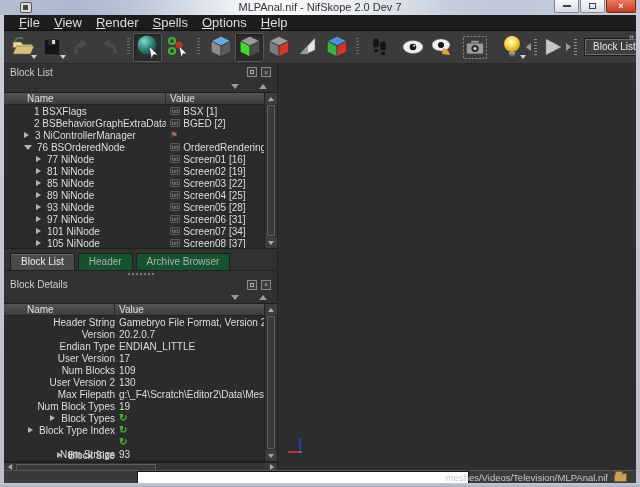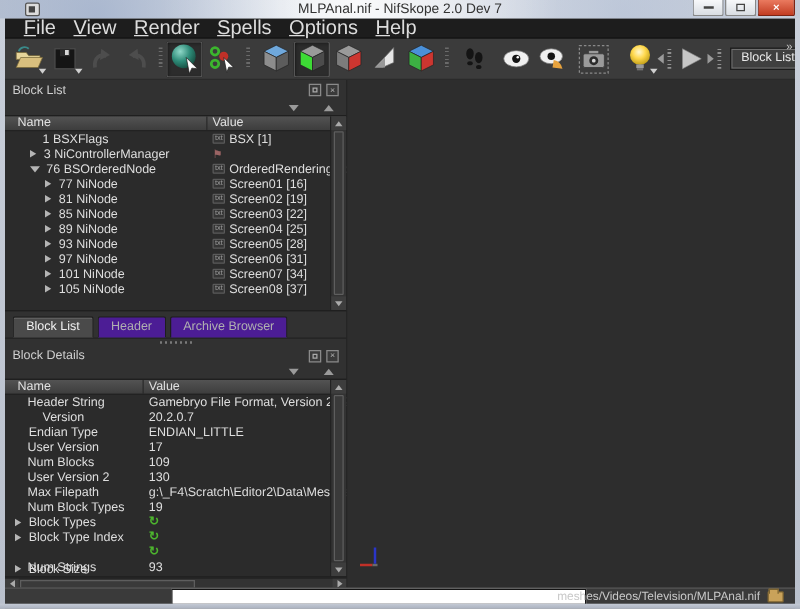--- a/index.html
+++ b/index.html
@@ -14,21 +14,21 @@
   .app-icon{position:absolute;left:20px;top:2px;width:12px;height:11px;background:#dcdcdc;border:1px solid #555;border-radius:2px;}
   .app-icon::after{content:"";position:absolute;left:2px;top:2px;width:5px;height:5px;background:#444;}
   .win-title{position:absolute;left:0;right:0;top:1px;text-align:center;font-size:11px;color:#333;}
   .win-controls{position:absolute;right:4px;top:0;display:flex;}
   .winbtn{width:25px;height:13px;border:1px solid #888;border-top:none;display:flex;align-items:center;justify-content:center;background:linear-gradient(#f7f8fa,#d9dde3);font-size:9px;color:#333;border-radius:0 0 2px 2px;margin-left:1px;}
   .winbtn .bar{width:8px;height:2px;background:#444;}
   .winbtn .box{width:7px;height:6px;border:1px solid #444;}
   .winbtn.close{background:linear-gradient(#ea7a5f,#c23c22);border-color:#7d2414;color:#fff;font-weight:bold;width:30px;}
   
   .menubar{height:16px;background:#1d1d1d;display:flex;align-items:center;padding-left:8px;border-bottom:1px solid #111;}
-  .menu-item{display:inline-block;color:#ddd;font-size:16px;padding:0 7px;cursor:default;}
+  .menu-item{display:inline-block;color:#ddd;font-size:13px;padding:0 7px;cursor:default;}
   .menu-item::first-letter{text-decoration:underline;}
   
   .toolbar{position:relative;height:33px;background:#3b3b3b;display:flex;align-items:center;padding-left:4px;border-bottom:1px solid #2a2a2a;}
   .tbtn{position:relative;width:29px;height:29px;display:flex;align-items:center;justify-content:center;flex:0 0 auto;}
   .tbtn.pressed{background:#2c2c2c;box-shadow:inset 0 0 0 1px #565656,inset 1px 1px 3px #111;border-radius:2px;}
   .dd{position:absolute;right:0;bottom:3px;width:0;height:0;border-left:3px solid transparent;border-right:3px solid transparent;border-top:4px solid #cfcfcf;}
   .tsep{width:3px;height:18px;margin:0 3px;background:repeating-linear-gradient(to bottom,#6a6a6a 0 1px,transparent 1px 3px);flex:0 0 auto;}
   .slider-dots{width:3px;height:16px;background:repeating-linear-gradient(to bottom,#909090 0 1px,transparent 1px 3px);flex:0 0 auto;margin:0 3px;}
   .mini-knob{width:0;height:0;flex:0 0 auto;}
   .mini-knob.left{border-top:4px solid transparent;border-bottom:4px solid transparent;border-right:5px solid #9a9a9a;}
@@ -41,29 +41,29 @@
   .panel-header{height:16px;display:flex;align-items:center;padding:0 6px;color:#cfcfcf;font-size:10px;flex:0 0 auto;}
   .panel-header .sp{flex:1;}
   .phbtn{width:10px;height:10px;border:1px solid #8a8a8a;margin-left:4px;display:flex;align-items:center;justify-content:center;color:#bbb;font-size:7px;line-height:1;background:#3a3a3a;}
   .phbtn .inner-box{width:4px;height:4px;border:1px solid #aaa;}
   .chev-row{height:12px;display:flex;align-items:center;justify-content:flex-end;padding-right:10px;flex:0 0 auto;}
   .chev{width:0;height:0;margin-left:20px;}
   .chev.down{border-left:4px solid transparent;border-right:4px solid transparent;border-top:5px solid #9a9a9a;}
   .chev.up{border-left:4px solid transparent;border-right:4px solid transparent;border-bottom:5px solid #9a9a9a;}
   .table-wrap{position:relative;flex:0 0 auto;border:1px solid #1f1f1f;border-left:none;border-right:none;background:#2b2b2b;overflow:hidden;}
   .col-header{height:12px;display:flex;background:linear-gradient(#535353,#3d3d3d);border-bottom:1px solid #222;font-size:10px;color:#e0e0e0;}
-  .col-header .c1{padding-left:10px;border-right:1px solid #2a2a2a;line-height:12px;}
+  .col-header .c1{padding-left:23px;border-right:1px solid #2a2a2a;line-height:12px;}
   .col-header .c2{padding-left:4px;line-height:12px;flex:1;}
   .t1 .c1{width:162px;flex:0 0 auto;}
   .t2 .c1{width:111px;flex:0 0 auto;}
   .rows{overflow:hidden;}
   .trow{display:flex;height:12px;align-items:center;font-size:10px;color:#dedede;white-space:nowrap;}
   .trow .name-cell{display:flex;align-items:center;overflow:hidden;flex:0 0 auto;}
   .t1 .name-cell{width:162px;}
-  .t2 .name-cell{width:111px;}
+  .t2 .name-cell{width:111px;justify-content:flex-end;}
   .trow .val-cell{display:flex;align-items:center;overflow:hidden;flex:1;padding-left:4px;}
   .arr{width:10px;flex:0 0 auto;display:inline-block;}
   .arr.right{width:0;margin-right:6px;border-top:3.5px solid transparent;border-bottom:3.5px solid transparent;border-left:5px solid #b5b5b5;}
   .arr.down{width:0;margin-right:5px;border-left:4px solid transparent;border-right:4px solid transparent;border-top:5px solid #b5b5b5;}
   .vicon{flex:0 0 auto;margin-right:3px;}
   .vicon.txt{font-size:6px;color:#9a9a9a;border:1px solid #5a5a5a;background:#343434;padding:0 1px;line-height:6px;border-radius:1px;}
   .vicon.flag{color:#9b6464;font-size:9px;line-height:9px;}
   .vicon.refresh{color:#4db52e;font-size:10px;font-weight:bold;line-height:10px;}
   
   .vscroll{position:absolute;top:0;right:0;bottom:0;width:13px;background:#333;border-left:1px solid #222;display:flex;flex-direction:column;}
@@ -73,21 +73,21 @@
   .tri-down{width:0;height:0;border-left:3px solid transparent;border-right:3px solid transparent;border-top:4px solid #aaa;}
   .tri-left{width:0;height:0;border-top:3px solid transparent;border-bottom:3px solid transparent;border-right:4px solid #aaa;}
   .tri-right{width:0;height:0;border-top:3px solid transparent;border-bottom:3px solid transparent;border-left:4px solid #aaa;}
   .hscroll{height:9px;margin-top:0;background:#333;border-top:1px solid #222;display:flex;align-items:center;flex:0 0 auto;}
   .hscroll .sb-arrow{width:11px;height:9px;display:flex;align-items:center;justify-content:center;background:#3d3d3d;}
   .hscroll .thumb{width:140px;height:7px;margin:0 1px;background:#3a3a3a;border:1px solid #5e5e5e;}
   .hscroll .track{flex:1;}
   
   .gap4{height:4px;flex:0 0 auto;}
   .tabbar{height:18px;display:flex;align-items:flex-end;padding-left:6px;flex:0 0 auto;border-bottom:1px solid #222;}
-  .tab{font-size:10px;color:#b0b0b0;background:#4c1d95;border:1px solid #1e1e1e;border-bottom:none;padding:2px 10px 3px;margin-right:3px;border-radius:2px 2px 0 0;}
+  .tab{font-size:10px;color:#b0b0b0;background:#14532d;border:1px solid #1e1e1e;border-bottom:none;padding:2px 10px 3px;margin-right:3px;border-radius:2px 2px 0 0;}
   .tab.active{background:#4a4a4a;color:#efefef;box-shadow:inset 0 1px 0 #666;}
   .splitter{height:6px;display:flex;align-items:center;justify-content:center;flex:0 0 auto;}
   .splitter .dots{width:26px;height:2px;background:repeating-linear-gradient(to right,#7a7a7a 0 2px,transparent 2px 4px);}
   
   .viewport{position:relative;flex:1;background:#2d2d2d;}
   .axis-x{position:absolute;left:10px;bottom:17px;width:10px;height:2px;background:#c03028;}
   .axis-joint{position:absolute;left:20px;bottom:17px;width:4px;height:2px;background:#6a6a6a;}
   .axis-z{position:absolute;left:21px;bottom:19px;width:2px;height:13px;background:#2a35c8;}
   
   .statusbar{position:relative;height:13px;background:#3a3a3a;border-top:1px solid #555;padding-left:32px;}
@@ -310,20 +310,30 @@
                   <span class="arr"></span>
                   <span>1 BSXFlags</span>
                 </span>
                 <span class="val-cell">
                   <span class="vicon txt">txt</span>
                   <span>BSX [1]</span>
                 </span>
               </div>
               <div class="trow">
                 <span class="name-cell" style="padding-left: 20px;">
+                  <span class="arr"></span>
+                  <span>2 BSBehaviorGraphExtraData</span>
+                </span>
+                <span class="val-cell">
+                  <span class="vicon txt">txt</span>
+                  <span>BGED [2]</span>
+                </span>
+              </div>
+              <div class="trow">
+                <span class="name-cell" style="padding-left: 20px;">
                   <span class="arr right"></span>
                   <span>3 NiControllerManager</span>
                 </span>
                 <span class="val-cell">
                   <span class="vicon flag">⚑</span>
                   <span></span>
                 </span>
               </div>
               <div class="trow">
                 <span class="name-cell" style="padding-left: 20px;">

